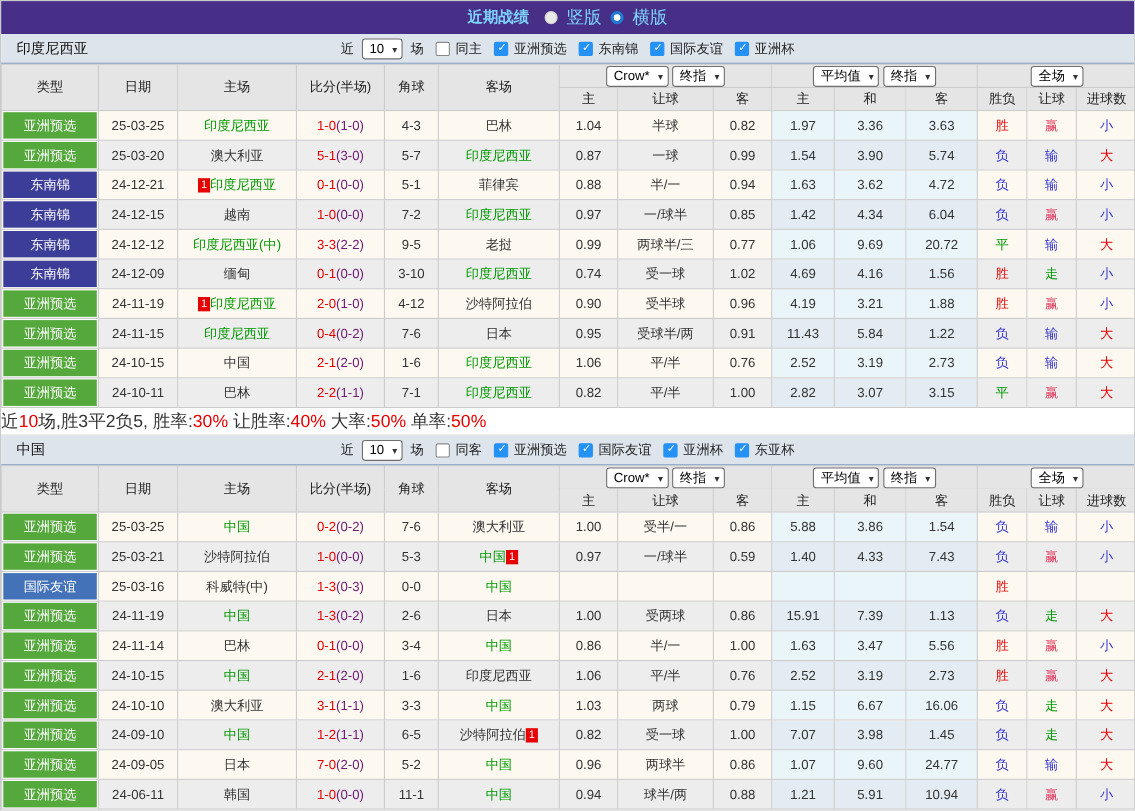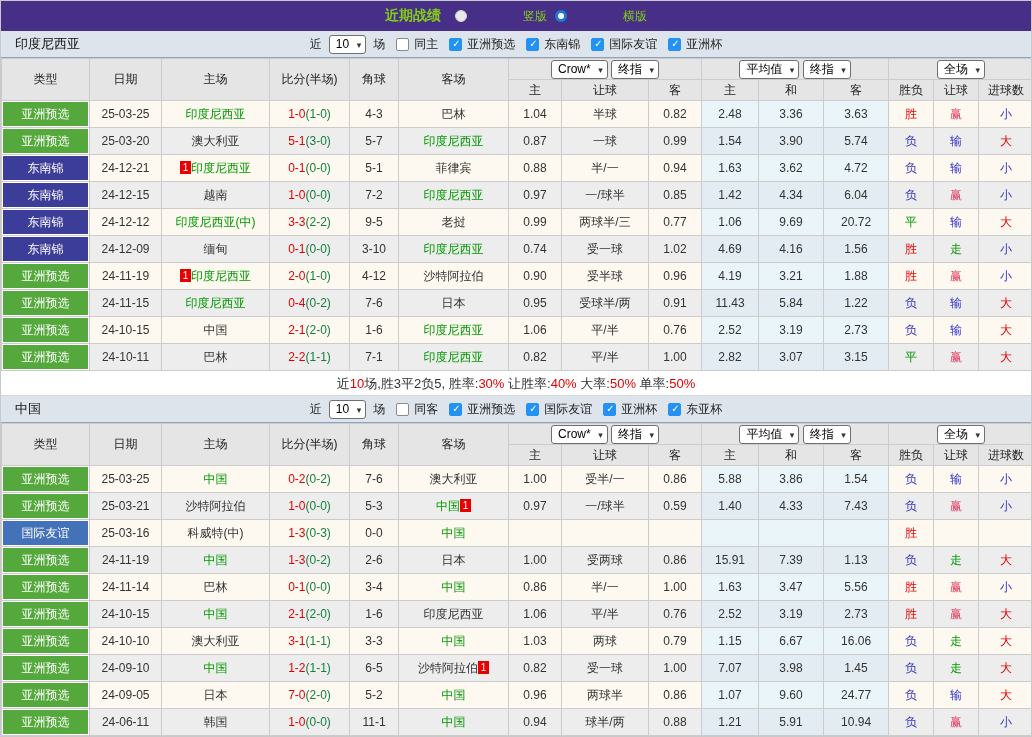--- a/index.html
+++ b/index.html
@@ -1,22 +1,22 @@
 <!DOCTYPE html>
 <html><head>
 <meta charset="utf-8">
 <style>
   * { margin:0; padding:0; box-sizing:border-box; }
   body { font-family:"Liberation Sans","DejaVu Sans",sans-serif; background:#fff; }
   .page { width:1032px; height:737px; border:1px solid #c9c9c9; overflow:hidden; background:#fff; }
 
   
-  .topbar { height:30px; background:#472f87; color:#84cc16; display:flex; align-items:center; justify-content:center; gap:8px; }
+  .topbar { height:30px; background:#472f87; color:#7dd3fc; display:flex; align-items:center; justify-content:center; gap:8px; }
   .topbar .title { font-size:14px; font-weight:bold; margin-right:6px; }
-  .topbar .rlabel { font-size:12px;margin-left:48px; }
+  .topbar .rlabel { font-size:16px; }
   .radio { display:inline-block; width:12px; height:12px; border-radius:50%; vertical-align:-2px; }
   .radio.filled { background:#e9e9e9; border:1px solid #cfcfcf; }
   .radio.ring { background:#fff; border:3px solid #2079d2; }
 
   
   .filterbar { height:27px; background:#dde4ec; border-bottom:1px solid #8ba2c0; display:flex; align-items:center; font-size:12px; color:#222; position:relative; }
   .filterbar .team { position:absolute; left:14px; font-size:13px; color:#111; }
   .filterbar .controls { margin:0 auto; display:flex; align-items:center; }
   .sel { display:inline-block; background:#fff; border:1px solid #6f6f6f; border-radius:3px; padding:1px 16px 1px 6px; font-size:12px; line-height:15px; color:#000; position:relative; text-align:left; }
   .sel::after { content:"▾"; position:absolute; right:4px; top:2px; font-size:9px; color:#333; }
@@ -43,25 +43,25 @@
   .badge-green { background:#55a93c; }
   .badge-navy  { background:#3c3d99; }
   .badge-blue  { background:#4472b8; }
   .t-red { color:#e60000; }
   .t-blue { color:#3333cc; }
   .t-green { color:#009900; }
   .t-crimson { color:#e23b5f; }
   .t-black { color:#333; }
   .team-green { color:#009900; }
   .ft { color:#e60000; }
-  .ht { color:#15803d; }
+  .ht { color:#701a75; }
   .card1 { display:inline-block; background:#e60000; color:#fff; font-size:10px; width:11px; height:13px; line-height:13px; text-align:center; vertical-align:1px; }
 
   
-  .summary { height:25px; line-height:25px; text-align:center; font-size:13px; background:#fff; white-space:pre; border-bottom:1px solid #d7d7d7; }
+  .summary { height:25px; line-height:25px; text-align:left; font-size:16px; background:#fff; white-space:pre; border-bottom:1px solid #d7d7d7; }
   .summary .t-black { color:#333; }
   .summary .t-red { color:#e60000; }
 </style>
 </head>
 <body>
 
 <div class="page">
 
   <div class="topbar">
     <span class="title">近期战绩</span>
@@ -146,21 +146,21 @@
             <div class="badge badge-green">亚洲预选</div>
           </td>
           <td class="date-cell">25-03-25</td>
           <td class="team-cell"><span class="team-green">印度尼西亚</span></td>
           <td class="score-cell"><span class="ft">1-0</span><span class="ht">(1-0)</span></td>
           <td class="corner-cell">4-3</td>
           <td class="team-cell"><span>巴林</span></td>
           <td class="odds-cell">1.04</td>
           <td class="odds-cell">半球</td>
           <td class="odds-cell">0.82</td>
-          <td class="avg-cell">2.48</td>
+          <td class="avg-cell">1.97</td>
           <td class="avg-cell">3.36</td>
           <td class="avg-cell">3.63</td>
           <td class="res-cell t-red">胜</td>
           <td class="res-cell t-crimson">赢</td>
           <td class="res-cell t-blue">小</td>
         </tr>
         <tr class="even">
           <td class="type-cell">
             <div class="badge badge-green">亚洲预选</div>
           </td>

